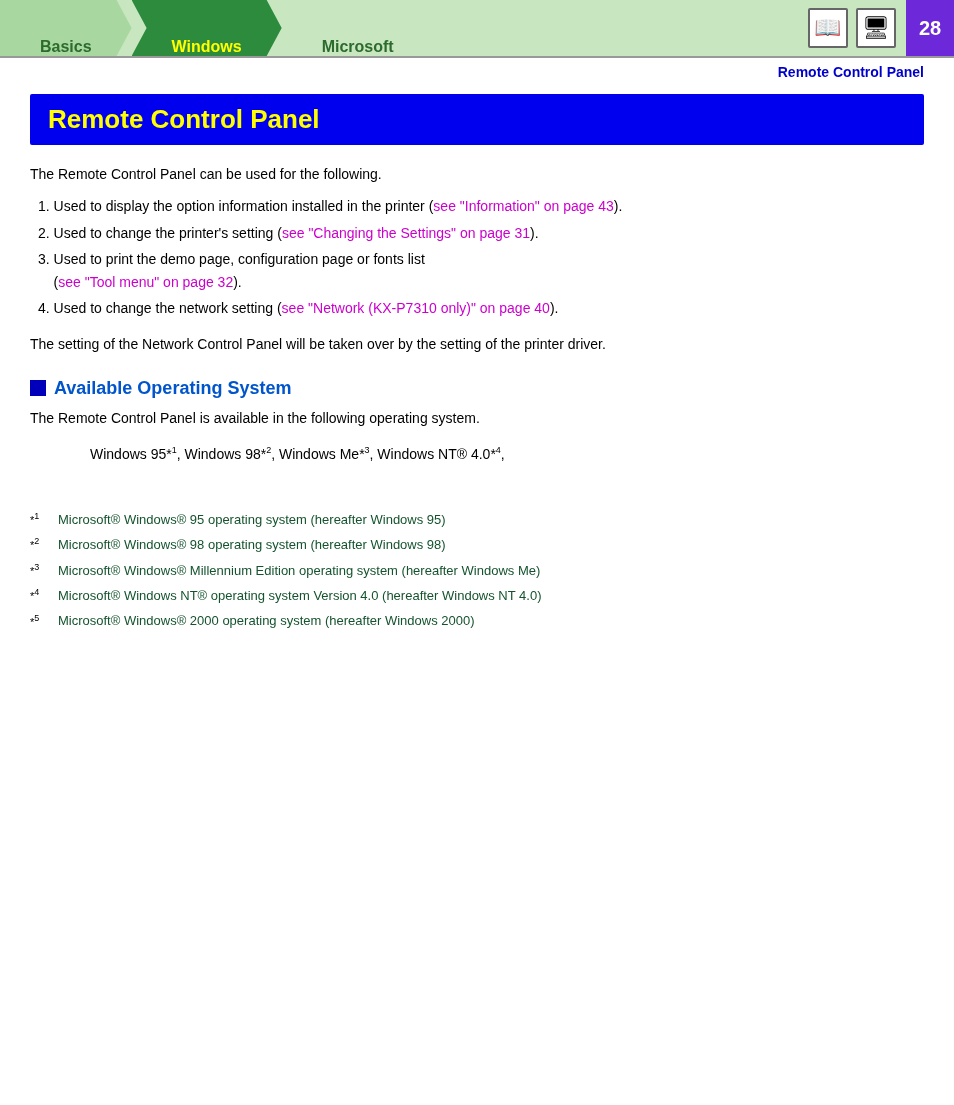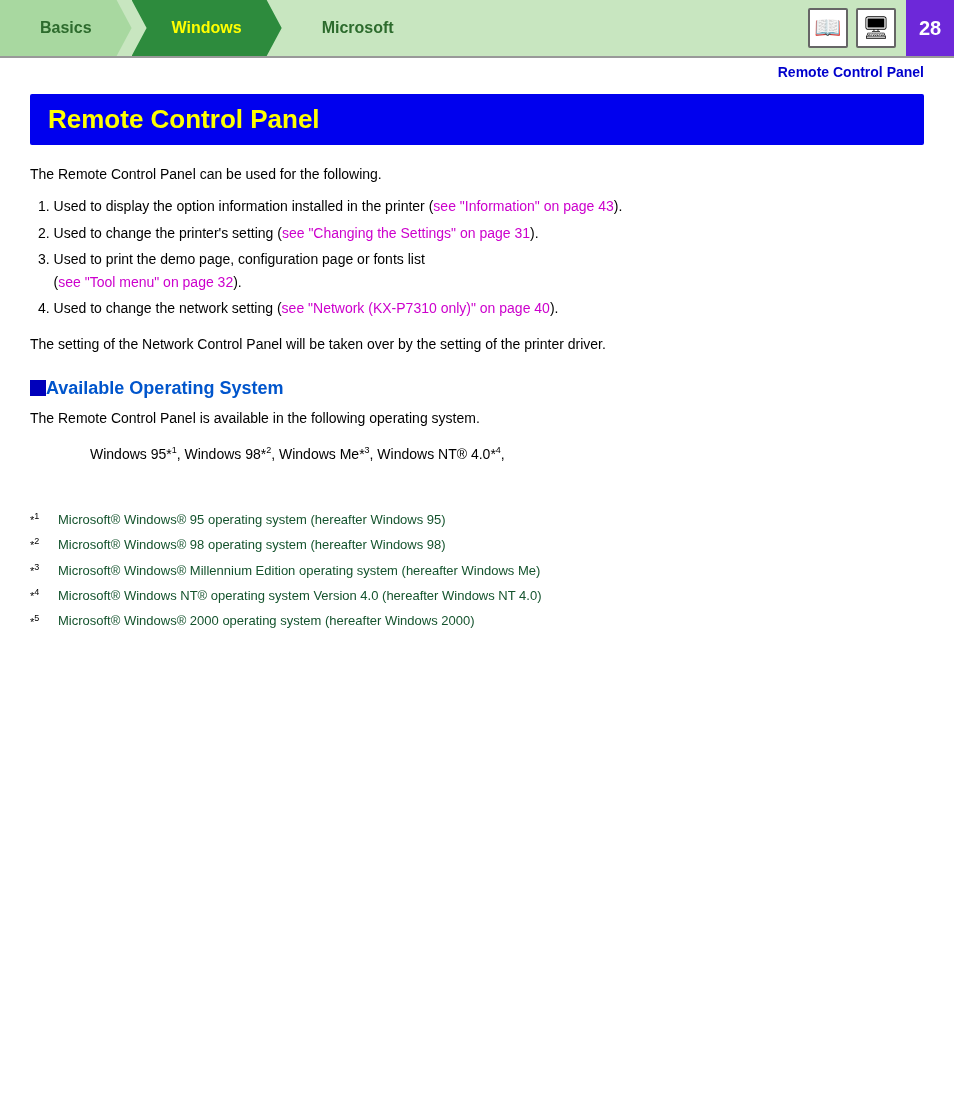--- a/index.html
+++ b/index.html
@@ -15,21 +15,21 @@
     
     .nav-bar {
       display: flex;
       align-items: stretch;
       height: 58px;
       background: #c8e6c0;
       border-bottom: 2px solid #999;
     }
     .nav-tab {
       display: flex;
-      align-items: center;
+      align-items: flex-end;
       justify-content: center;
       padding: 0 40px;
       font-weight: bold;
       font-size: 16px;
       color: #2d6b2d;
       position: relative;
       clip-path: polygon(0 0, calc(100% - 15px) 0, 100% 50%, calc(100% - 15px) 100%, 0 100%, 15px 50%);
     }
     .nav-tab.first {
       clip-path: polygon(0 0, calc(100% - 15px) 0, 100% 50%, calc(100% - 15px) 100%, 0 100%);
@@ -142,20 +142,21 @@
     .note-bullet {
       margin-left: 8px;
       font-size: 14px;
       line-height: 1.6;
     }
 
     
     .section-heading {
       display: flex;
       align-items: center;
+      gap: 8px;
       margin: 22px 0 8px 0;
     }
     .section-square {
       width: 16px;
       height: 16px;
       background: #0000bb;
       flex-shrink: 0;
     }
     .section-heading-text {
       color: #0055cc;

